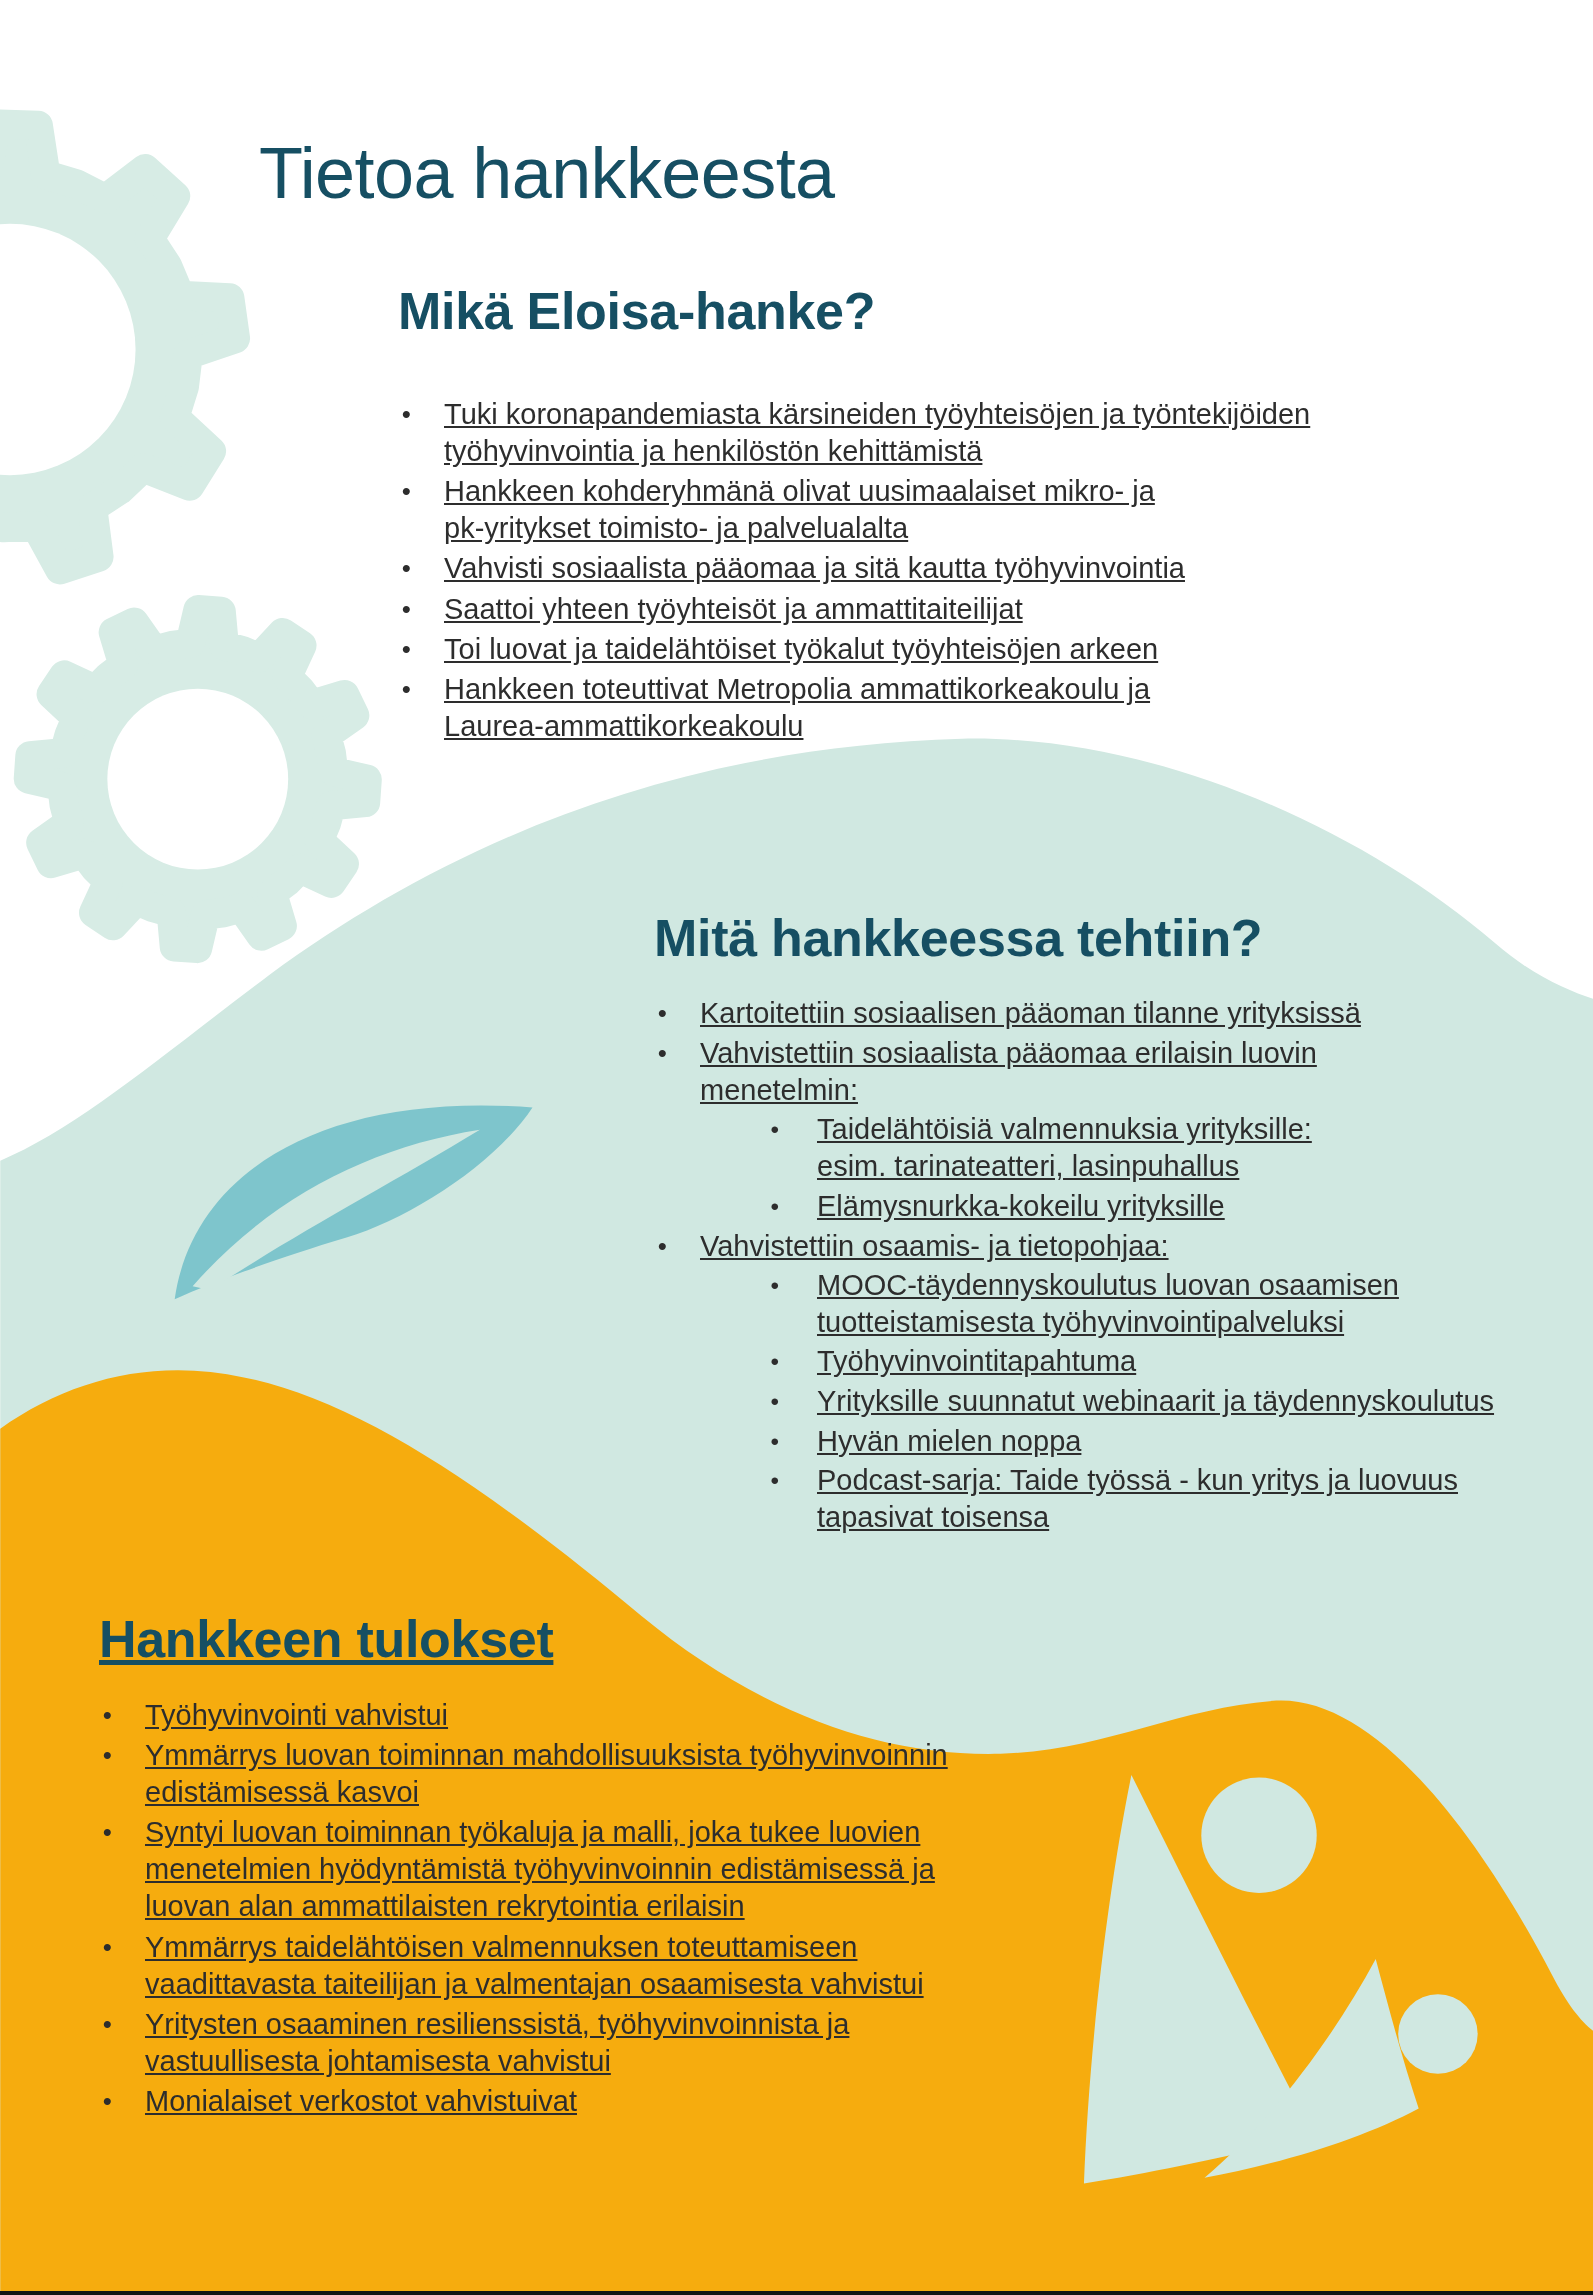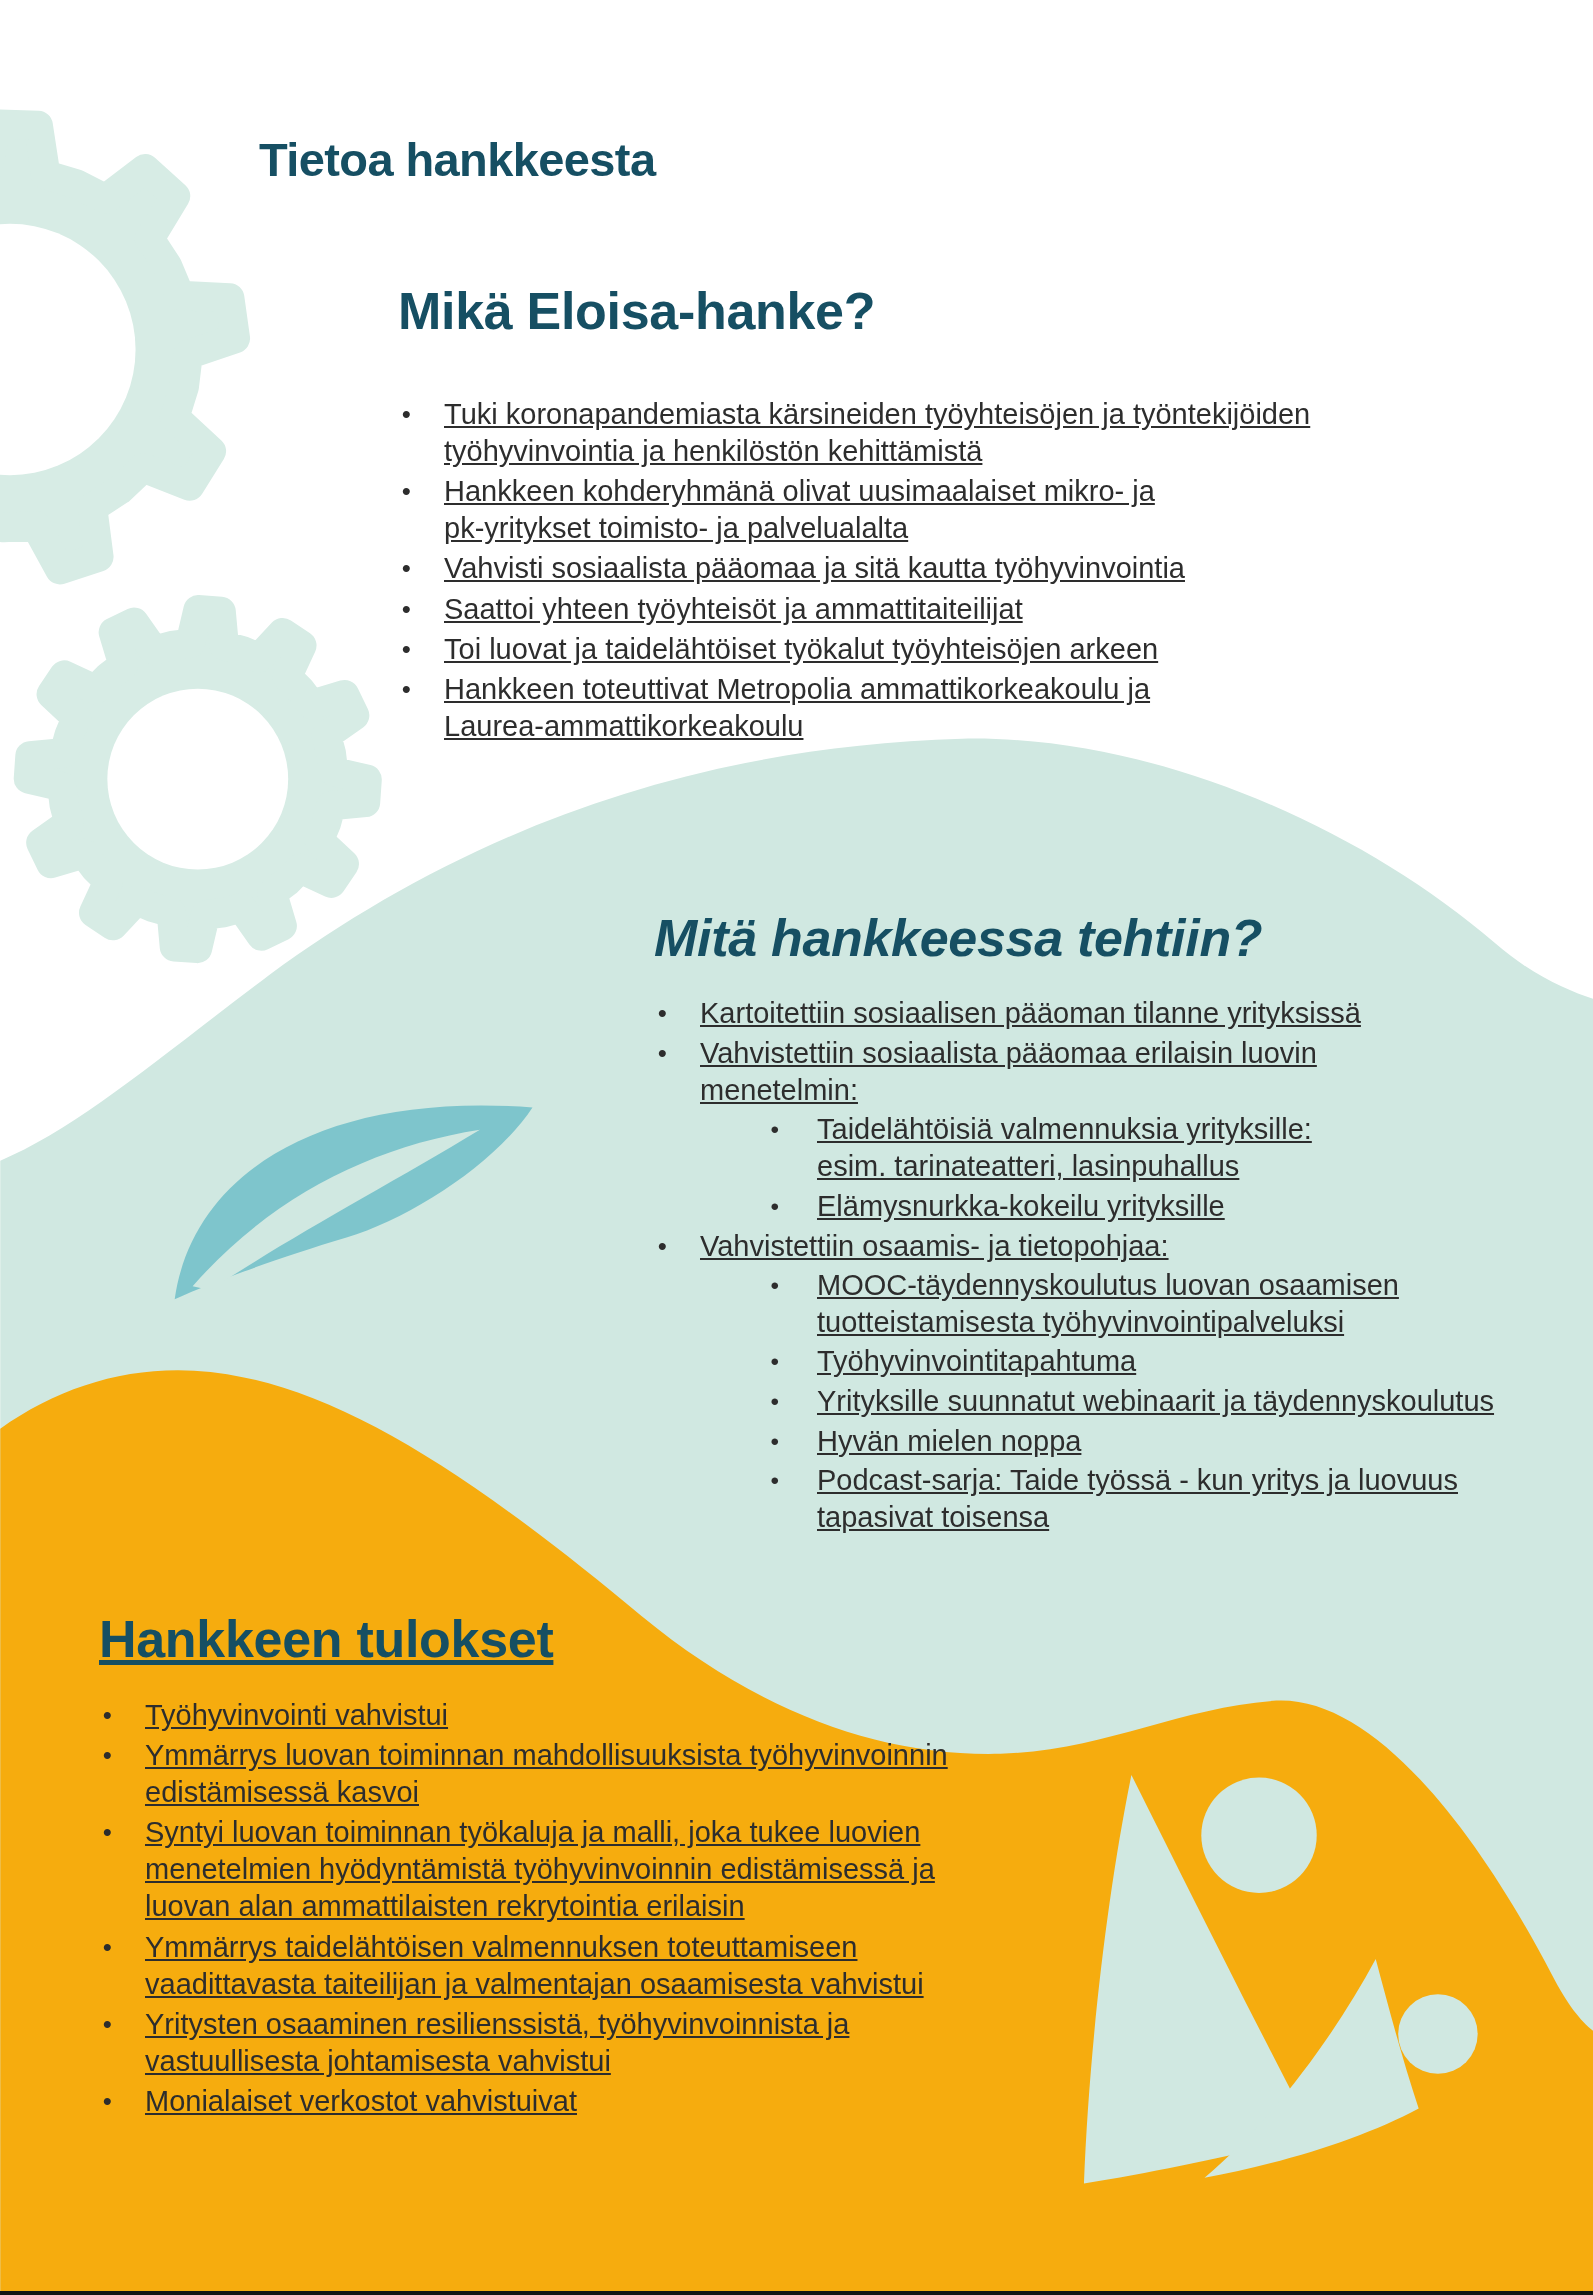--- a/index.html
+++ b/index.html
@@ -5,27 +5,27 @@
   html,body{margin:0;padding:0;background:#888;}
   .page{
     position:relative;width:1594px;height:2295px;background:var(--bg,#fff);
     overflow:hidden;font-family:"Liberation Sans",sans-serif;
   }
   svg.deco{position:absolute;left:0;top:0;width:1594px;height:2295px;}
   .gear{fill:var(--mint-light);stroke:var(--mint-light);stroke-width:46;stroke-linejoin:round;stroke-linecap:round;}
   .txt-layer{position:absolute;left:0;top:0;width:1594px;height:2295px;}
   .page-title{
     position:absolute;left:259px;top:132px;
-    font-size:47px;font-weight:700;letter-spacing:-0.6px;
+    font-size:72px;font-weight:400;letter-spacing:-0.6px;
     color:var(--heading);white-space:nowrap;
   }
   h2{margin:0;font-size:52px;font-weight:700;color:var(--heading);white-space:nowrap;letter-spacing:-0.3px;}
   .sec{position:absolute;}
   #sec1-h{left:398px;top:281px;}
-  #sec2-h{left:654px;top:908px;font-style:italic;}
+  #sec2-h{left:654px;top:908px;}
   #sec3-h{left:99px;top:1609px;text-decoration:underline;}
   ul.list{list-style:none;margin:0;padding:0;position:absolute;
     font-size:29px;line-height:37px;color:var(--body-text);}
   #list1{left:398px;top:396px;width:1129px;}
   #list2{left:654px;top:995px;width:936px;}
   #list3{left:99px;top:1697px;width:1129px;}
   ul.list>li{position:relative;padding-left:46px;margin:0 0 3.2px 0;}
   ul.list>li::before{content:"\2022";position:absolute;left:3.8px;top:0;font-size:26px;}
   ul.sub{list-style:none;margin:1.9px 0 0 46px;padding:0;}
   ul.sub>li{position:relative;padding-left:71px;margin:0 0 2.6px 0;}

